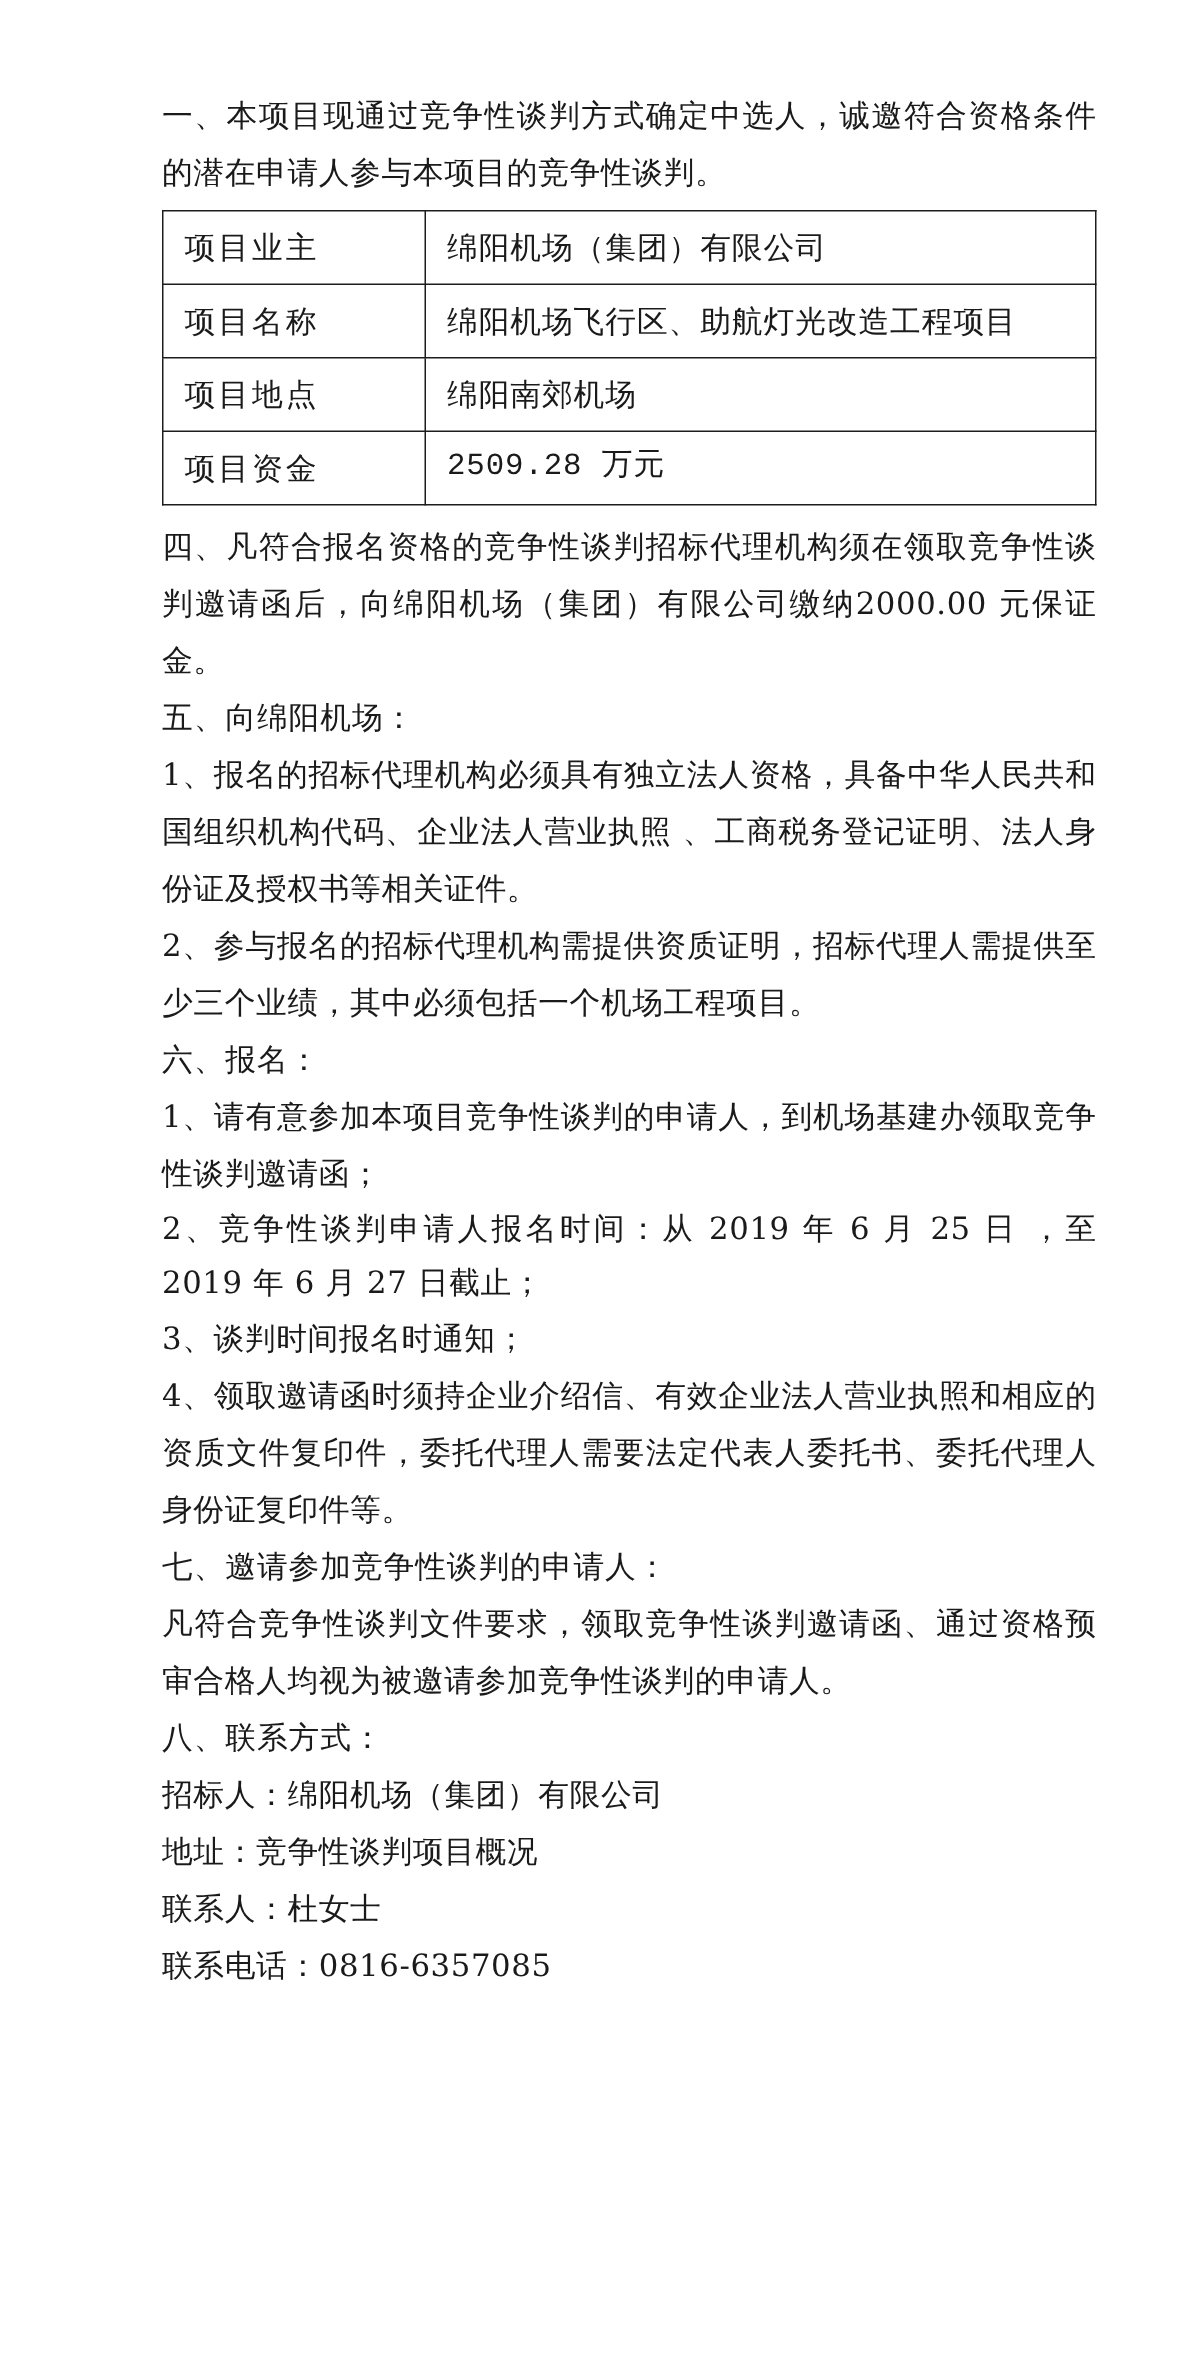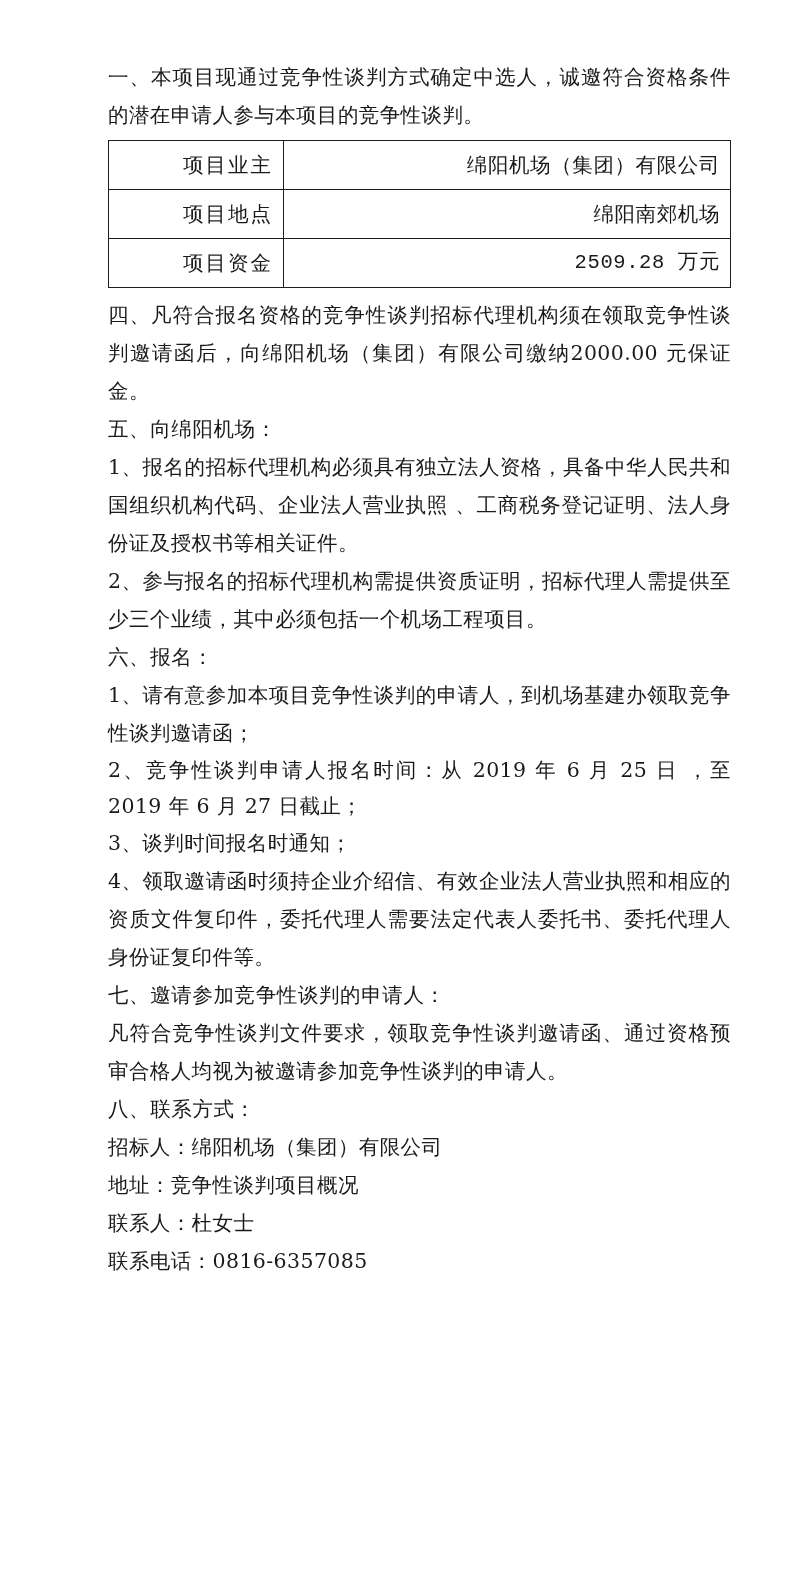--- a/index.html
+++ b/index.html
@@ -28,21 +28,20 @@
     letter-spacing: 0.4px;
     text-align: justify;
     margin: 0;
     text-indent: 0;
   }
   .p-block {
     margin-bottom: 0px;
   }
   .tbl-wrap {
     margin: 6px 0 8px 0;
-    text-align: right;
   }
   table.info {
     border-collapse: collapse;
     width: 572px;
     margin-left: 0px;
     table-layout: fixed;
   }
   table.info td {
     border: 1px solid #1d1d1d;
     height: 44px;
@@ -76,20 +75,24 @@
   <p class="para p-block">一、本项目现通过竞争性谈判方式确定中选人，诚邀符合资格条件的潜在申请人参与本项目的竞争性谈判。</p>
 
   <div class="tbl-wrap">
     <table class="info">
       <tbody>
         <tr>
           <td class="k">项目业主</td>
           <td class="v">绵阳机场（集团）有限公司</td>
         </tr>
         <tr>
+          <td class="k">项目名称</td>
+          <td class="v">绵阳机场飞行区、助航灯光改造工程项目</td>
+        </tr>
+        <tr>
           <td class="k">项目地点</td>
           <td class="v">绵阳南郊机场</td>
         </tr>
         <tr>
           <td class="k">项目资金</td>
           <td class="v num-mono">2509.28 万元</td>
         </tr>
       </tbody>
     </table>
   </div>

